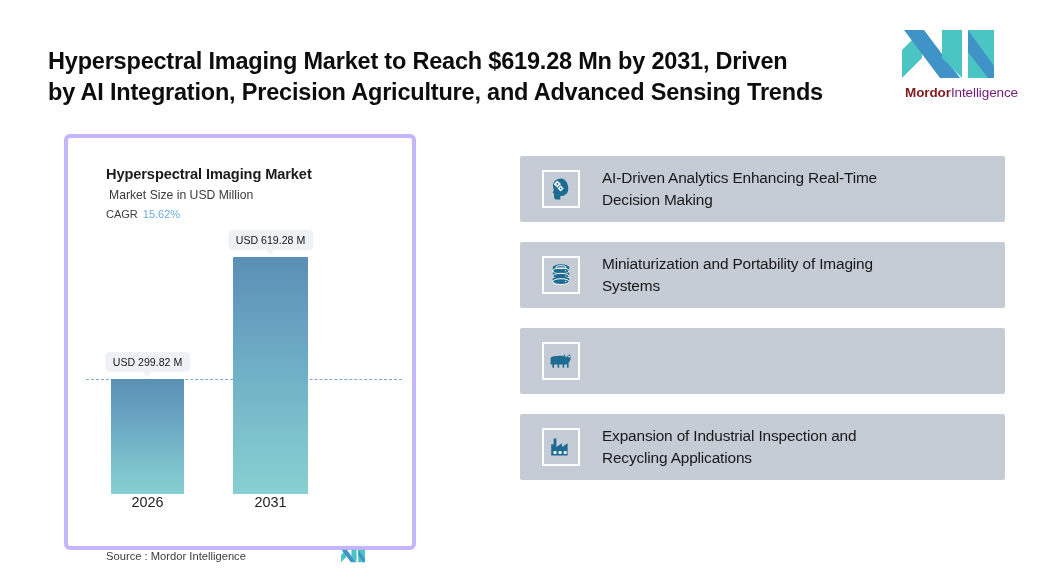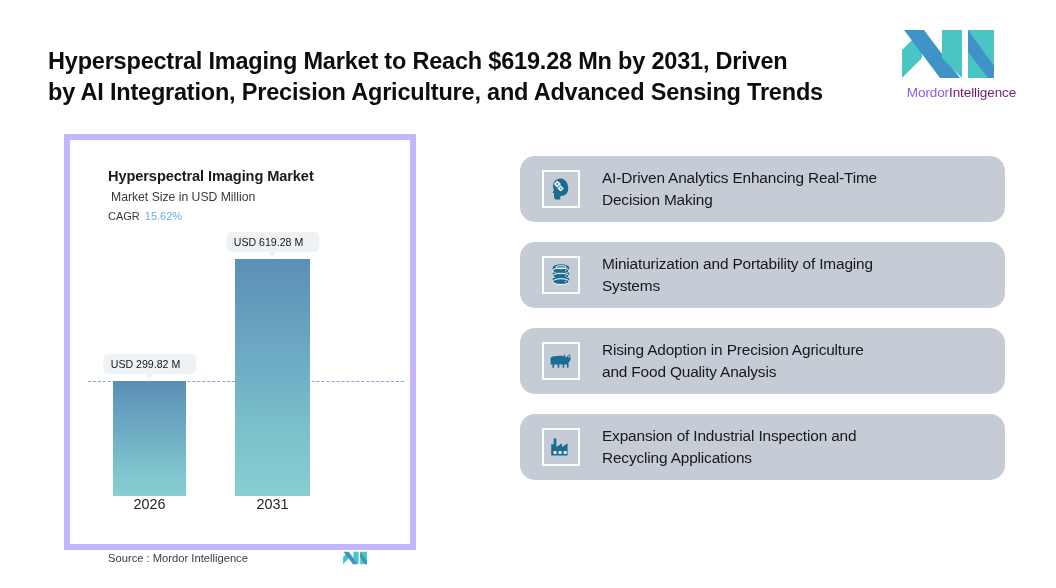--- a/index.html
+++ b/index.html
@@ -46,33 +46,33 @@
     flex-direction: column;
     align-items: center;
   }
   .brand-mark { width: 100px; height: 56px; display: block; }
   .brand-text {
     margin-top: 3px;
     font-size: 13.5px;
     letter-spacing: -0.1px;
     white-space: nowrap;
   }
-  .brand-text .b1 { color: #8b5cf6; font-weight: normal; padding-left: 28px; }
+  .brand-text .b1 { color: #7f1d1d; font-weight: bold; padding-left: 28px; }
   .brand-text .b2 { color: #701a75; font-weight: normal; }
 
   
   .chart-card {
     position: absolute;
     left: 64px;
     top: 134px;
     width: 352px;
     height: 416px;
     background: #ffffff;
-    border: 6px solid #c4b5fd;
-    border-radius: 0;
+    border: 4px solid #c4b5fd;
+    border-radius: 6px;
     box-sizing: border-box;
   }
   .chart-title {
     position: absolute;
     left: 38px; top: 28px;
     font-size: 14.6px;
     font-weight: bold;
     color: #1b1b1b;
     letter-spacing: -0.1px;
   }
@@ -108,21 +108,21 @@
     bottom: 0;
     background: linear-gradient(180deg, #5b8fb5 0%, #6aa6c2 35%, #7cc2cc 75%, #87cfd2 100%);
   }
   .bar-a { left: 43px;  width: 73px; }
   .bar-b { left: 165px; width: 75px; }
 
   .bubble {
     position: absolute;
     background: #eef2f4;
     border-radius: 5px;
-    padding: 4px 16px 4px 8px;
+    padding: 4px 8px 4px 8px;
     font-size: 10.6px;
     color: #151515;
     white-space: nowrap;
     transform: translateX(-50%);
   }
   .bubble::after {
     content: "";
     position: absolute;
     left: 50%;
     bottom: -5px;
@@ -178,21 +178,21 @@
     letter-spacing: -0.2px;
     margin: 17px 0 0 14px;
   }
   .cards { margin-top: 22px; }
   .trend-card {
     display: flex;
     align-items: center;
     width: 485px;
     height: 66px;
     background: #c5ccd6;
-    border-radius: 15px;
+    border-radius: 2px;
     margin-bottom: 20px;
     box-sizing: border-box;
   }
   .icon-tile {
     flex: 0 0 auto;
     width: 38px;
     height: 38px;
     margin-left: 22px;
     border: 2.5px solid #ffffff;
     box-sizing: border-box;
@@ -320,24 +320,20 @@
     </div>
 
     <div class="trend-card">
       <div class="icon-tile">
         <svg width="26" height="26" viewBox="0 0 26 26">
           <path d="M2.6 10.0 L2.6 16.4 L4.4 16.4 L4.4 19.8 L6.1 19.8 L6.1 16.4 L9.6 16.4 L9.6 19.8 L11.2 19.8 L11.2 16.4 L14.6 16.4 L14.6 19.8 L16.2 19.8 L16.2 16.4 L18.9 16.4 L18.9 19.8 L20.6 19.8 L20.6 14.4 C21.9 13.6 22.6 12.2 22.6 10.6 L22.6 8.6 L20.9 9.9 L20.0 7.2 L18.6 9.2 L17.2 8.5 C15.6 7.8 13.6 7.6 11.6 7.8 L6.2 8.3 C4.1 8.5 2.6 9.2 2.6 10.0 Z" fill="#1e6b91"></path>
           <path d="M22.6 8.6 L21.6 5.9 L20.3 7.6 Z" fill="#1e6b91"></path>
           <path d="M17.6 8.3 L16.3 6.0 L15.6 8.0 Z" fill="#1e6b91"></path>
         </svg>
       </div>
-      <div class="trend-text">
-        <span>Rising Adoption in Precision Agriculture</span><br>
-        <span>and Food Quality Analysis</span>
-      </div>
     </div>
 
     <div class="trend-card">
       <div class="icon-tile">
         <svg width="26" height="26" viewBox="0 0 26 26">
           <path d="M3.2 21.4 L3.2 10.2 L5.6 10.2 L5.6 4.6 L8.4 4.6 L8.4 10.2 L8.4 13.0 L14.0 9.2 L14.0 13.0 L19.6 9.2 L19.6 21.4 Z" fill="#1e6b91"></path>
           <rect x="5.5" y="17.2" width="3.0" height="2.6" fill="#ffffff"></rect>
           <rect x="10.6" y="17.2" width="3.0" height="2.6" fill="#ffffff"></rect>
           <rect x="15.7" y="17.2" width="3.0" height="2.6" fill="#ffffff"></rect>
         </svg>

